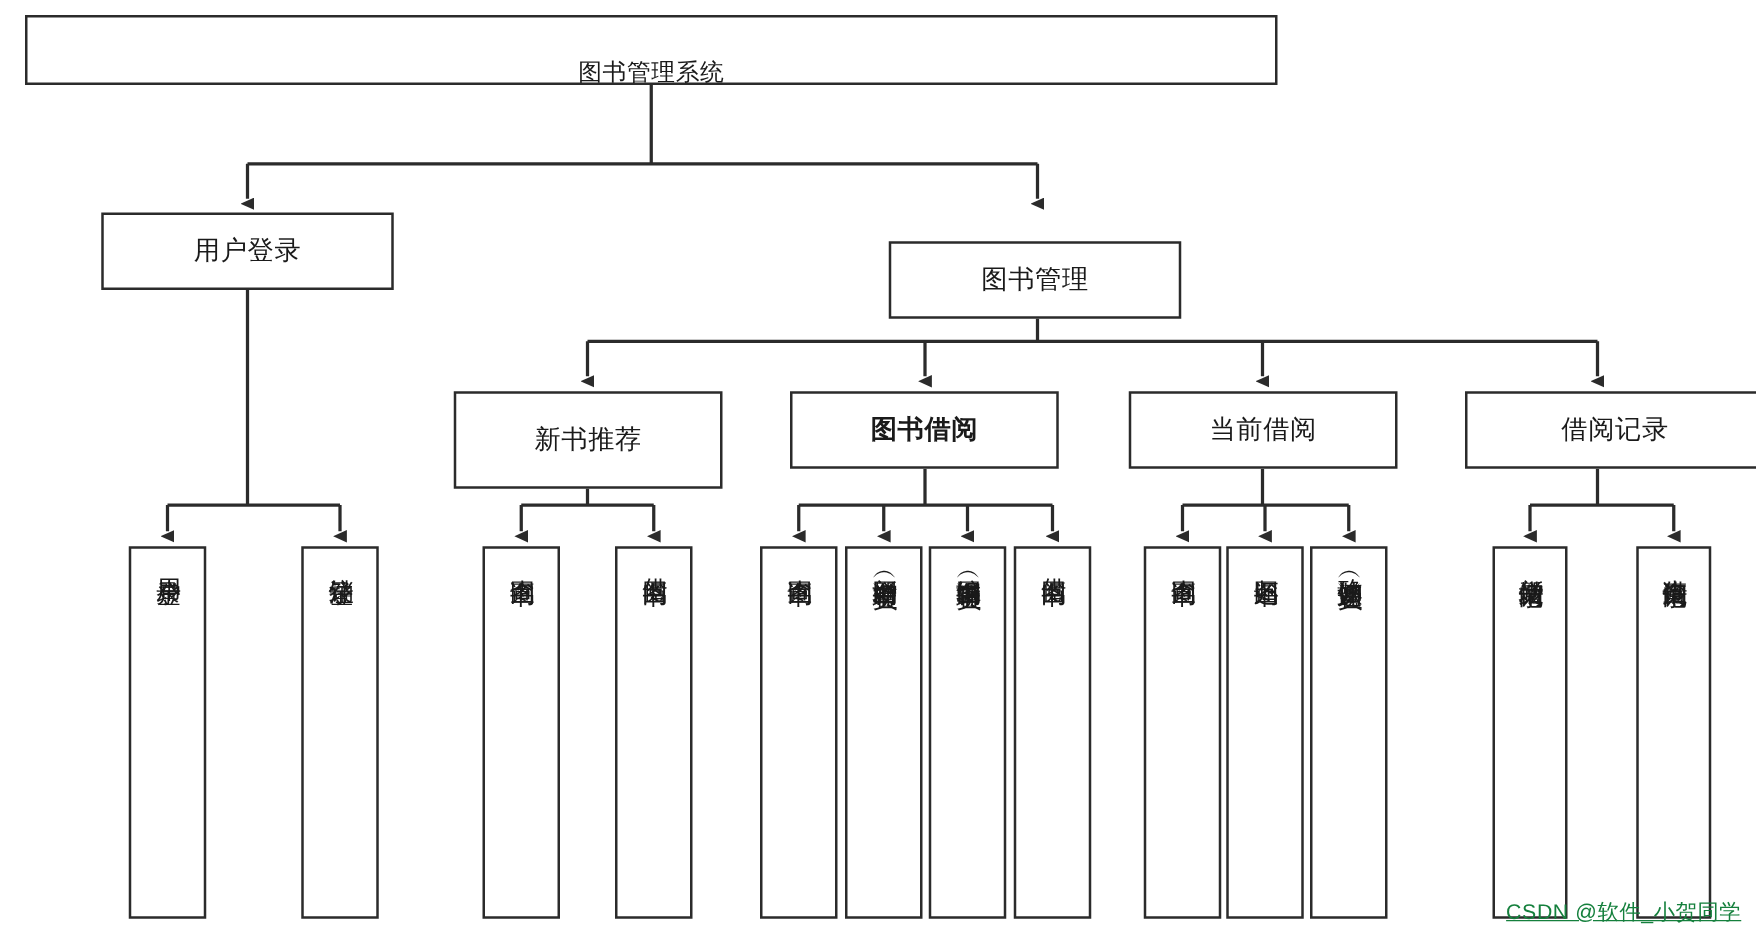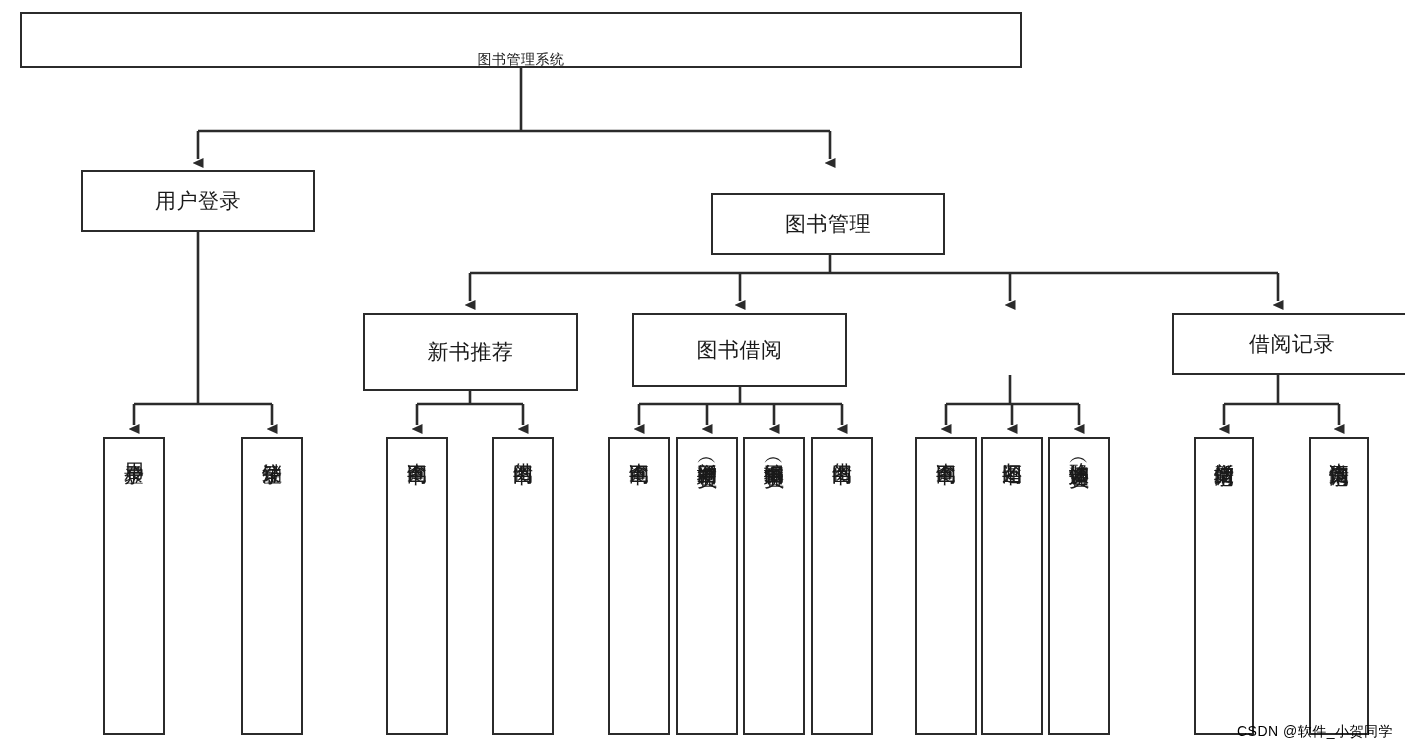--- a/index.html
+++ b/index.html
@@ -38,44 +38,45 @@
   .node .label {
     display: block;
     text-align: center;
     line-height: 1.18;
     letter-spacing: 0.5px;
   }
   .node.horiz .label {
     font-size: 21px;
   }
   .node.root .label {
-    font-size: 14px;
+    font-size: 19px;
     margin-top: 38px;
   }
   .node.vert {
     align-items: flex-start;
     justify-content: center;
     padding-top: 8px;
   }
   .node.vert .label {
     writing-mode: vertical-rl;
     text-orientation: upright;
     font-size: 20px;
     line-height: 1.05;
     letter-spacing: 1px;
     white-space: nowrap;
   }
   #watermark {
     position: absolute;
     right: 12px;
     bottom: 6px;
-    font-size: 14px;
-    color: #000000;
+    font-size: 17px;
+    color: #15803d;
     letter-spacing: 0.5px;
     user-select: none;
+    text-decoration: underline;
   }
 </style>
 </head>
 <body>
 
 <div id="canvas">
 
   <svg id="edges" viewBox="0 0 1405 747" xmlns="http://www.w3.org/2000/svg">
     <defs>
       <marker id="arrow" markerWidth="10" markerHeight="11" refX="1" refY="5.5" orient="auto" markerUnits="userSpaceOnUse">
@@ -135,24 +136,27 @@
   </div>
 
   <div class="node horiz" style="left:711px; top:170px; width:234px; height:62px;margin-top:23px;">
     <span class="label">图书管理</span>
   </div>
 
   <div class="node horiz" style="left:363px; top:313px; width:215px; height:78px;">
     <span class="label">新书推荐</span>
   </div>
 
-  <div class="node horiz" style="left:632px; top:313px; width:215px; height:74px;">
+  <div class="node horiz" style="left:632px; top:313px; width:215px; height:62px;font-weight:bold;">
     <span class="label">图书借阅</span>
   </div>
 
+  <div class="node horiz" style="left:903px; top:313px; width:215px; height:62px;">
+    <span class="label">当前借阅</span>
+  </div>
 
   <div class="node horiz" style="left:1172px; top:313px; width:240px; height:62px;">
     <span class="label">借阅记录</span>
   </div>
 
   <div class="node vert" style="left:103px; top:437px; width:62px; height:298px;">
     <span class="label">用户登录</span>
   </div>
 
   <div class="node vert" style="left:241px; top:437px; width:62px; height:298px;">

